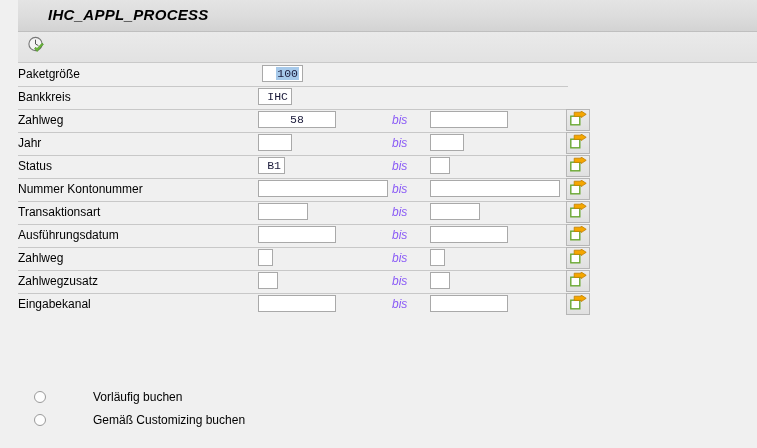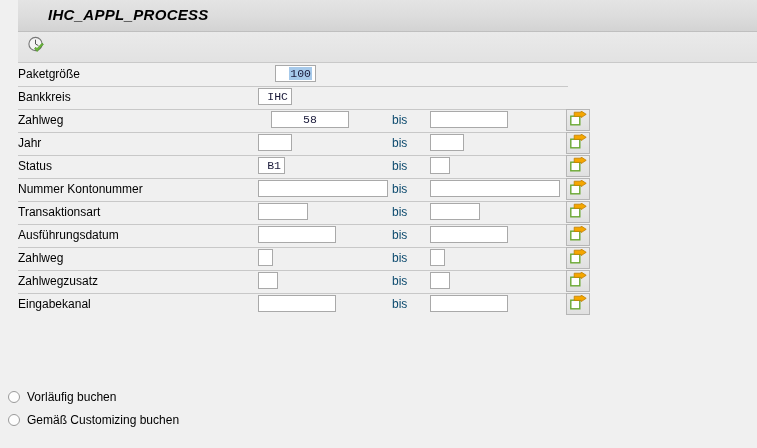--- a/index.html
+++ b/index.html
@@ -87,42 +87,43 @@
     left: 18px; top: 4px;
     font-size: 12px;
     color: #000;
     white-space: nowrap;
   }
 
   .bis {
     position: absolute;
     left: 392px; top: 4px;
     font-size: 12px;
-    color: #0c4a6e;
+    color: #8b5cf6;
+    font-style: italic;
   }
 
   
   .fld {
     position: absolute;
     top: 2px;
     height: 17px;
     background: #ffffff;
     border: 1px solid #a9a9a9;
     box-sizing: border-box;
     font-family: "Liberation Mono", monospace;
     font-size: 11.5px;
     line-height: 15px;
     color: #1a1a3a;
     padding: 0 3px;
     white-space: nowrap;
     overflow: hidden;
     cursor: text;
     text-align: right;
   }
-  .fld.right { text-align: right; margin-left: 13px; }
+  .fld.right { text-align: right; }
   .fld .selhl {
     background: #a6c9ea;
     padding: 0 1px;
   }
 
   
   .arrowbtn {
     position: absolute;
     left: 566px; top: 0px;
     width: 24px; height: 22px;
@@ -137,24 +138,25 @@
 
   
   .radios {
     position: absolute;
     left: 0; top: 322px;
     width: 757px;
   }
   .radio-row {
     position: relative;
     height: 23px;
-    padding-left: 8px;
+    padding-left: 34px;
     display: flex;
     align-items: center;
     cursor: pointer;
+    gap: 40px;
   }
   .radio {
     width: 12px; height: 12px;
     border-radius: 50%;
     background: #fdfdfd;
     border: 1px solid #9a9a9a;
     box-sizing: border-box;
     position: relative;
     flex: 0 0 auto;
     margin-right: 7px;

